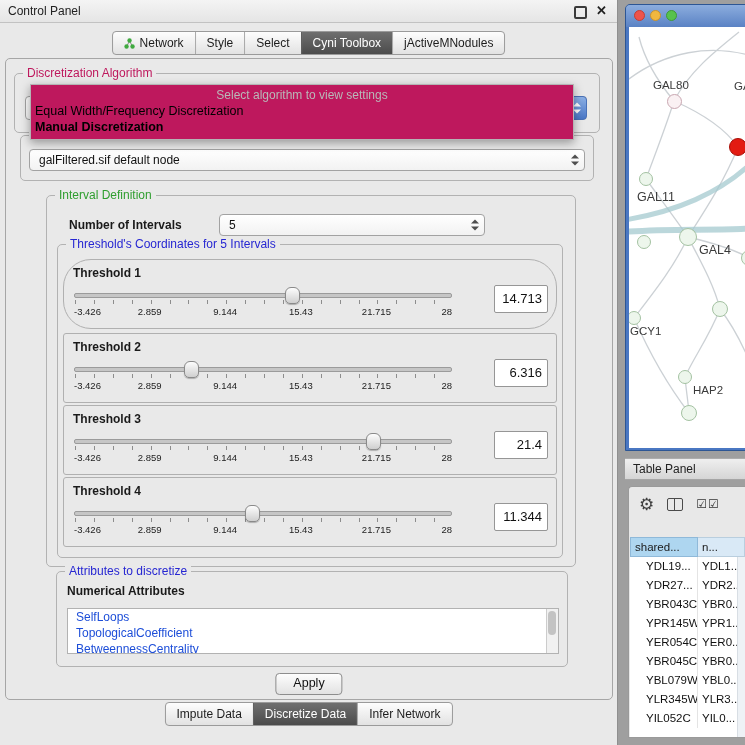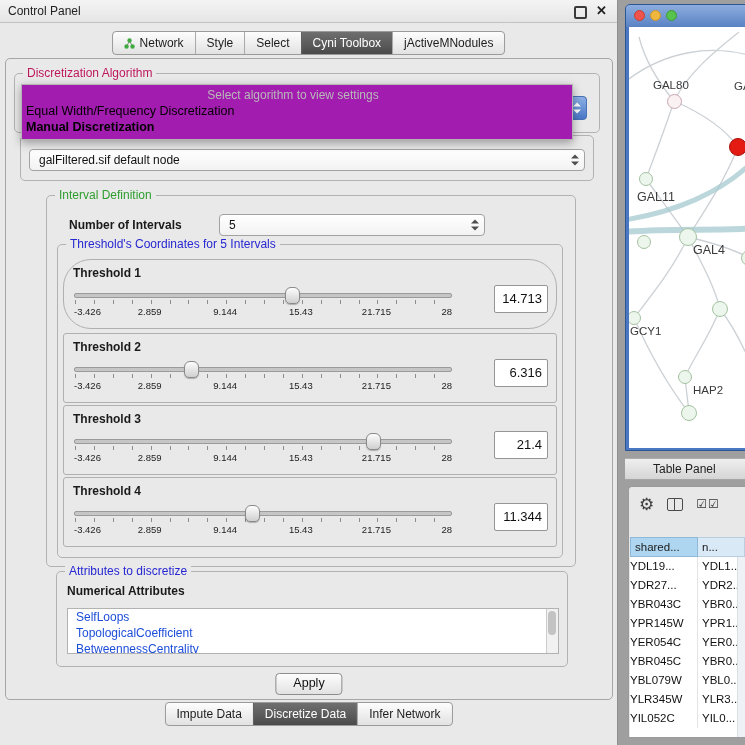--- a/index.html
+++ b/index.html
@@ -30,21 +30,21 @@
   .combo{position:absolute;background:linear-gradient(#ffffff,#f2f2f2);border:1px solid #a2a2a2;border-radius:4px;box-sizing:border-box;}
   .combo .cv{position:absolute;left:9px;top:0;bottom:0;display:flex;align-items:center;white-space:nowrap;font-size:12px;color:#111;}
   .ud{position:absolute;right:5px;top:50%;width:8px;height:11px;transform:translateY(-50%);}
   .ud:before,.ud:after{content:"";position:absolute;left:0;border-left:4px solid transparent;border-right:4px solid transparent;}
   .ud:before{top:0;border-bottom:4px solid #4e4e4e;}
   .ud:after{bottom:0;border-top:4px solid #4e4e4e;}
   .bluecap{position:absolute;right:-1px;top:-1px;bottom:-1px;width:24px;background:linear-gradient(#8db1e6,#4a77c6);border-radius:0 4px 4px 0;border:1px solid #4a72b8;}
   .bluecap .ud:before{border-bottom-color:#fff;}
   .bluecap .ud:after{border-top-color:#fff;}
 
-  .popup{position:absolute;left:15px;top:25px;width:542px;background:#a21caf;border:1px solid #b4b4b4;box-shadow:0 3px 9px rgba(0,0,0,.35);z-index:20;padding:3px 8px 4px 0;}
+  .popup{position:absolute;left:24px;top:25px;width:542px;background:#be185d;border:1px solid #b4b4b4;box-shadow:0 3px 9px rgba(0,0,0,.35);z-index:20;padding:3px 0 4px 0;}
   .popup .ph{text-align:center;color:#b9b9b9;font-size:12px;line-height:15px;}
   .popup .opt{font-size:12.5px;line-height:16px;padding-left:4px;color:#000;}
   .popup .opt.b{font-weight:bold;}
 
   .numlabel{position:absolute;font-weight:bold;font-size:12px;}
 
   .tpanel{position:absolute;left:5px;width:494px;height:70px;border:1px solid #b0b0b0;border-radius:3px;background:#e9e9e9;box-sizing:border-box;}
   .tlabel{position:absolute;left:9px;top:6px;font-weight:bold;font-size:12px;}
   .valbox{position:absolute;right:8px;top:25px;width:54px;height:28px;background:#fff;border:1px solid #969696;border-radius:2px;font-size:13px;line-height:26px;text-align:right;padding-right:5px;box-sizing:border-box;color:#111;}
   .slider{position:absolute;left:10px;top:26px;width:378px;height:36px;}
@@ -72,35 +72,35 @@
   .light.yellow{left:24px;background:#f0b73f;border:1px solid #c79231;}
   .light.green{left:40px;background:#57c24e;border:1px solid #3f9a38;}
   .canvas{position:absolute;left:3px;top:22px;width:152px;height:421px;background:#fff;overflow:hidden;}
   .edges{position:absolute;left:0;top:0;}
   .node{position:absolute;border-radius:50%;background:#edf6ec;border:1px solid #a4c2a2;box-sizing:border-box;}
   .node.pink{background:#faf1f3;border-color:#c9a7b1;}
   .node.red{background:#e31b12;border-color:#a80f07;}
   .nlabel{position:absolute;font-size:11.5px;color:#3a3a3a;white-space:nowrap;}
 
   
-  .tpbar{position:absolute;left:625px;top:458px;width:120px;height:22px;background:linear-gradient(#efefef,#d5d5d5);border-top:1px solid #adadad;border-bottom:1px solid #a5a5a5;box-sizing:border-box;padding-left:20px;}
+  .tpbar{position:absolute;left:625px;top:458px;width:120px;height:22px;background:linear-gradient(#efefef,#d5d5d5);border-top:1px solid #adadad;border-bottom:1px solid #a5a5a5;box-sizing:border-box;}
   .tpbar span{padding-left:8px;line-height:20px;font-size:12px;color:#222;display:inline-block;}
 
   .tablewin{position:absolute;left:628px;top:486px;width:117px;height:252px;background:#e8e8e8;border:1px solid #9a9a9a;border-right:none;border-radius:4px 0 0 0;overflow:hidden;box-sizing:border-box;}
   .ttoolbar{position:absolute;left:0;top:0;right:0;height:34px;display:flex;align-items:center;gap:13px;padding-left:10px;}
   .gear{font-size:17px;color:#3f3f3f;line-height:1;}
   .colsic{width:14px;height:11px;border:1px solid #4a4a4a;border-radius:2px;position:relative;}
   .colsic:before{content:"";position:absolute;left:6px;top:0;bottom:0;width:1px;background:#4a4a4a;}
   .checks{font-size:12px;color:#333;letter-spacing:1px;}
   .thead{position:absolute;left:1px;top:50px;right:0;height:20px;display:flex;}
   .th1{width:68px;background:#aed6f0;border:1px solid #8fb9d9;box-sizing:border-box;line-height:18px;font-size:11.5px;padding-left:4px;overflow:hidden;white-space:nowrap;}
   .th2{flex:1;background:#d9e9f6;border:1px solid #b9cede;border-left:none;box-sizing:border-box;line-height:18px;font-size:11.5px;padding-left:4px;overflow:hidden;white-space:nowrap;}
   .trows{position:absolute;left:1px;top:70px;right:0;bottom:0;background:#fff;}
   .trow{display:flex;height:19px;line-height:19px;font-size:11.5px;color:#111;}
-  .td1{width:68px;padding-left:0;box-sizing:border-box;overflow:hidden;white-space:nowrap;border-right:1px solid #e4e4e4;}
+  .td1{width:68px;padding-left:16px;box-sizing:border-box;overflow:hidden;white-space:nowrap;border-right:1px solid #e4e4e4;}
   .td2{flex:1;padding-left:4px;overflow:hidden;white-space:nowrap;}
   .vstrip{position:absolute;right:0;top:70px;bottom:0;width:7px;background:#eef2f6;border-left:1px solid #d8dee4;}
 </style>
 </head>
 <body>
 
 <div class="root">
 
   <div class="left">
 
@@ -314,21 +314,21 @@
       <div class="node" style="left:8px;top:208px;width:14px;height:14px;"></div>
       <div class="node" style="left:-2px;top:284px;width:14px;height:14px;"></div>
       <div class="node" style="left:83px;top:274px;width:16px;height:16px;"></div>
       <div class="node" style="left:49px;top:343px;width:14px;height:14px;"></div>
       <div class="node" style="left:52px;top:378px;width:16px;height:16px;"></div>
       <div class="node" style="left:112px;top:223px;width:16px;height:16px;"></div>
 
       <span class="nlabel" style="left:24px;top:52px;">GAL80</span>
       <span class="nlabel" style="left:105px;top:53px;">GA</span>
       <span class="nlabel" style="left:8px;top:163px;font-size:12.5px;">GAL11</span>
-      <span class="nlabel" style="left:64px;top:216px;font-size:12.5px;text-align:right;">GAL4</span>
+      <span class="nlabel" style="left:70px;top:216px;font-size:12.5px;text-align:right;">GAL4</span>
       <span class="nlabel" style="left:1px;top:298px;">GCY1</span>
       <span class="nlabel" style="left:64px;top:357px;">HAP2</span>
     </div>
   </div>
 
   <div class="tpbar">
     <span>Table Panel</span>
   </div>
 
   <div class="tablewin">

